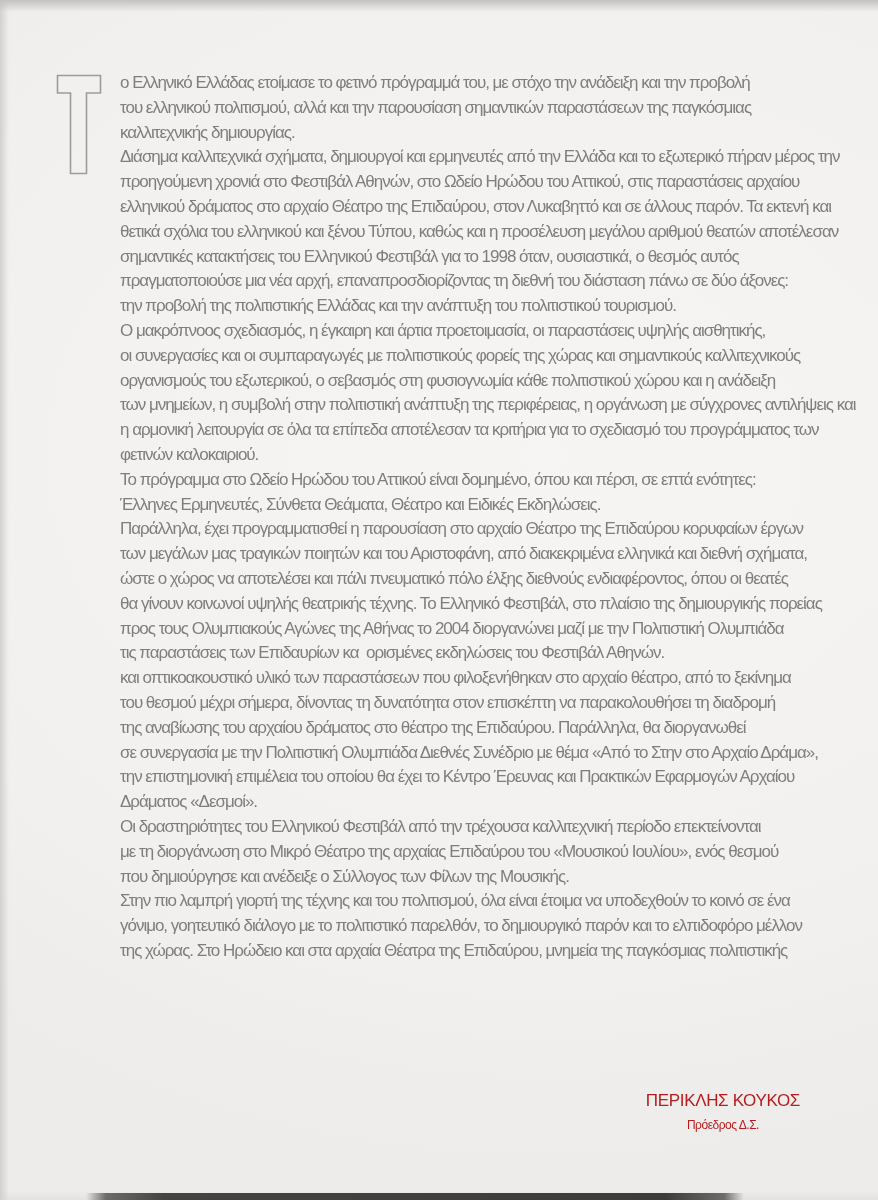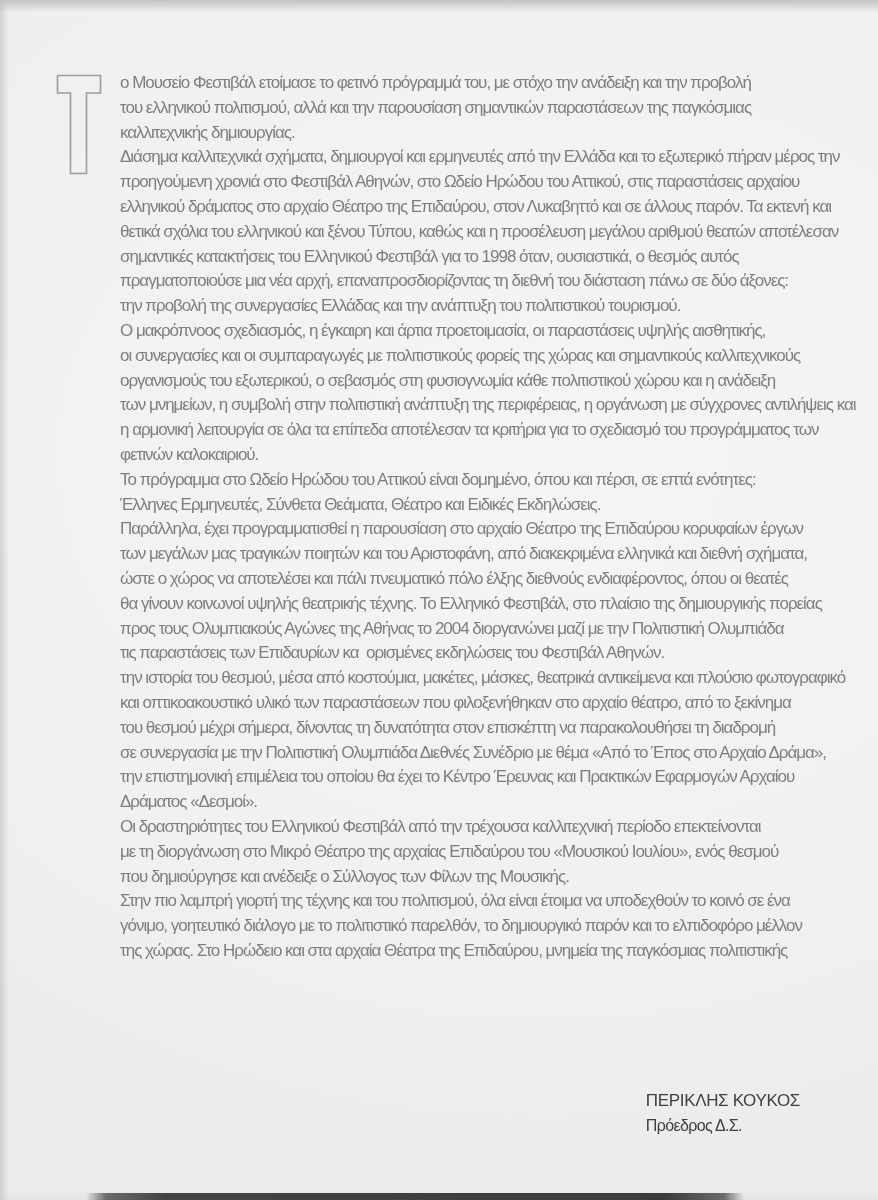--- a/index.html
+++ b/index.html
@@ -31,30 +31,30 @@
     letter-spacing: -0.06em;
   }
   .text-line {
     height: 24.8px;
     line-height: 24.8px;
     white-space: pre;
   }
   .signature {
     position: absolute;
     right: 78px; top: 1088px;
-    text-align: left;
-    color: #404040;
+    text-align: center;
+    color: #b91c1c;
   }
   .signature-name {
     font-size: 17px;
     letter-spacing: -0.02em;
     line-height: 25px;
   }
   .signature-title {
-    font-size: 16px;
+    font-size: 12px;
     letter-spacing: -0.04em;
     line-height: 25px;
   }
   .bottom-bar {
     position: absolute;
     left: 86px; top: 1193px;
     width: 658px; height: 7px;
     background: linear-gradient(90deg,
       rgba(67,67,65,0) 0%, rgba(67,67,65,0.75) 3%,
       #434341 12%, #3c3c3a 88%,
@@ -65,48 +65,48 @@
 </head>
 <body>
 
 <div class="page">
 
   <svg class="dropcap" viewBox="0 0 46 101" xmlns="http://www.w3.org/2000/svg">
     <path d="M1.5,1.5 H44.5 V19 H30.5 V99.5 H14.5 V19 H1.5 Z" fill="none" stroke="#9c9c9c" stroke-width="1.6"></path>
   </svg>
 
   <div class="text-block" id="lines-container">
-      <div class="text-line">ο Μουσείο Φεστιβάλ ετοίμασε το φετινό πρόγραμμά του, με στόχο την ανάδειξη και την προβολή</div>
+      <div class="text-line">ο Ελληνικό Ελλάδας ετοίμασε το φετινό πρόγραμμά του, με στόχο την ανάδειξη και την προβολή</div>
       <div class="text-line">του ελληνικού πολιτισμού, αλλά και την παρουσίαση σημαντικών παραστάσεων της παγκόσμιας</div>
       <div class="text-line">καλλιτεχνικής δημιουργίας.</div>
       <div class="text-line">Διάσημα καλλιτεχνικά σχήματα, δημιουργοί και ερμηνευτές από την Ελλάδα και το εξωτερικό πήραν μέρος την</div>
       <div class="text-line">προηγούμενη χρονιά στο Φεστιβάλ Αθηνών, στο Ωδείο Ηρώδου του Αττικού, στις παραστάσεις αρχαίου</div>
       <div class="text-line">ελληνικού δράματος στο αρχαίο Θέατρο της Επιδαύρου, στον Λυκαβηττό και σε άλλους παρόν. Τα εκτενή και</div>
       <div class="text-line">θετικά σχόλια του ελληνικού και ξένου Τύπου, καθώς και η προσέλευση μεγάλου αριθμού θεατών αποτέλεσαν</div>
       <div class="text-line">σημαντικές κατακτήσεις του Ελληνικού Φεστιβάλ για το 1998 όταν, ουσιαστικά, ο θεσμός αυτός</div>
       <div class="text-line">πραγματοποιούσε μια νέα αρχή, επαναπροσδιορίζοντας τη διεθνή του διάσταση πάνω σε δύο άξονες:</div>
-      <div class="text-line">την προβολή της συνεργασίες Ελλάδας και την ανάπτυξη του πολιτιστικού τουρισμού.</div>
+      <div class="text-line">την προβολή της πολιτιστικής Ελλάδας και την ανάπτυξη του πολιτιστικού τουρισμού.</div>
       <div class="text-line">Ο μακρόπνοος σχεδιασμός, η έγκαιρη και άρτια προετοιμασία, οι παραστάσεις υψηλής αισθητικής,</div>
       <div class="text-line">οι συνεργασίες και οι συμπαραγωγές με πολιτιστικούς φορείς της χώρας και σημαντικούς καλλιτεχνικούς</div>
       <div class="text-line">οργανισμούς του εξωτερικού, ο σεβασμός στη φυσιογνωμία κάθε πολιτιστικού χώρου και η ανάδειξη</div>
       <div class="text-line">των μνημείων, η συμβολή στην πολιτιστική ανάπτυξη της περιφέρειας, η οργάνωση με σύγχρονες αντιλήψεις και</div>
       <div class="text-line">η αρμονική λειτουργία σε όλα τα επίπεδα αποτέλεσαν τα κριτήρια για το σχεδιασμό του προγράμματος των</div>
       <div class="text-line">φετινών καλοκαιριού.</div>
       <div class="text-line">Το πρόγραμμα στο Ωδείο Ηρώδου του Αττικού είναι δομημένο, όπου και πέρσι, σε επτά ενότητες:</div>
       <div class="text-line">Έλληνες Ερμηνευτές, Σύνθετα Θεάματα, Θέατρο και Ειδικές Εκδηλώσεις.</div>
       <div class="text-line">Παράλληλα, έχει προγραμματισθεί η παρουσίαση στο αρχαίο Θέατρο της Επιδαύρου κορυφαίων έργων</div>
       <div class="text-line">των μεγάλων μας τραγικών ποιητών και του Αριστοφάνη, από διακεκριμένα ελληνικά και διεθνή σχήματα,</div>
       <div class="text-line">ώστε ο χώρος να αποτελέσει και πάλι πνευματικό πόλο έλξης διεθνούς ενδιαφέροντος, όπου οι θεατές</div>
       <div class="text-line">θα γίνουν κοινωνοί υψηλής θεατρικής τέχνης. Το Ελληνικό Φεστιβάλ, στο πλαίσιο της δημιουργικής πορείας</div>
       <div class="text-line">προς τους Ολυμπιακούς Αγώνες της Αθήνας το 2004 διοργανώνει μαζί με την Πολιτιστική Ολυμπιάδα</div>
       <div class="text-line">τις παραστάσεις των Επιδαυρίων κα  ορισμένες εκδηλώσεις του Φεστιβάλ Αθηνών.</div>
-      <div class="text-line">την ιστορία του θεσμού, μέσα από κοστούμια, μακέτες, μάσκες, θεατρικά αντικείμενα και πλούσιο φωτογραφικό</div>
       <div class="text-line">και οπτικοακουστικό υλικό των παραστάσεων που φιλοξενήθηκαν στο αρχαίο θέατρο, από το ξεκίνημα</div>
       <div class="text-line">του θεσμού μέχρι σήμερα, δίνοντας τη δυνατότητα στον επισκέπτη να παρακολουθήσει τη διαδρομή</div>
-      <div class="text-line">σε συνεργασία με την Πολιτιστική Ολυμπιάδα Διεθνές Συνέδριο με θέμα «Από το Έπος στο Αρχαίο Δράμα»,</div>
+      <div class="text-line">της αναβίωσης του αρχαίου δράματος στο θέατρο της Επιδαύρου. Παράλληλα, θα διοργανωθεί</div>
+      <div class="text-line">σε συνεργασία με την Πολιτιστική Ολυμπιάδα Διεθνές Συνέδριο με θέμα «Από το Στην στο Αρχαίο Δράμα»,</div>
       <div class="text-line">την επιστημονική επιμέλεια του οποίου θα έχει το Κέντρο Έρευνας και Πρακτικών Εφαρμογών Αρχαίου</div>
       <div class="text-line">Δράματος «Δεσμοί».</div>
       <div class="text-line">Οι δραστηριότητες του Ελληνικού Φεστιβάλ από την τρέχουσα καλλιτεχνική περίοδο επεκτείνονται</div>
       <div class="text-line">με τη διοργάνωση στο Μικρό Θέατρο της αρχαίας Επιδαύρου του «Μουσικού Ιουλίου», ενός θεσμού</div>
       <div class="text-line">που δημιούργησε και ανέδειξε ο Σύλλογος των Φίλων της Μουσικής.</div>
       <div class="text-line">Στην πιο λαμπρή γιορτή της τέχνης και του πολιτισμού, όλα είναι έτοιμα να υποδεχθούν το κοινό σε ένα</div>
       <div class="text-line">γόνιμο, γοητευτικό διάλογο με το πολιτιστικό παρελθόν, το δημιουργικό παρόν και το ελπιδοφόρο μέλλον</div>
       <div class="text-line">της χώρας. Στο Ηρώδειο και στα αρχαία Θέατρα της Επιδαύρου, μνημεία της παγκόσμιας πολιτιστικής</div>
     </div>
 

